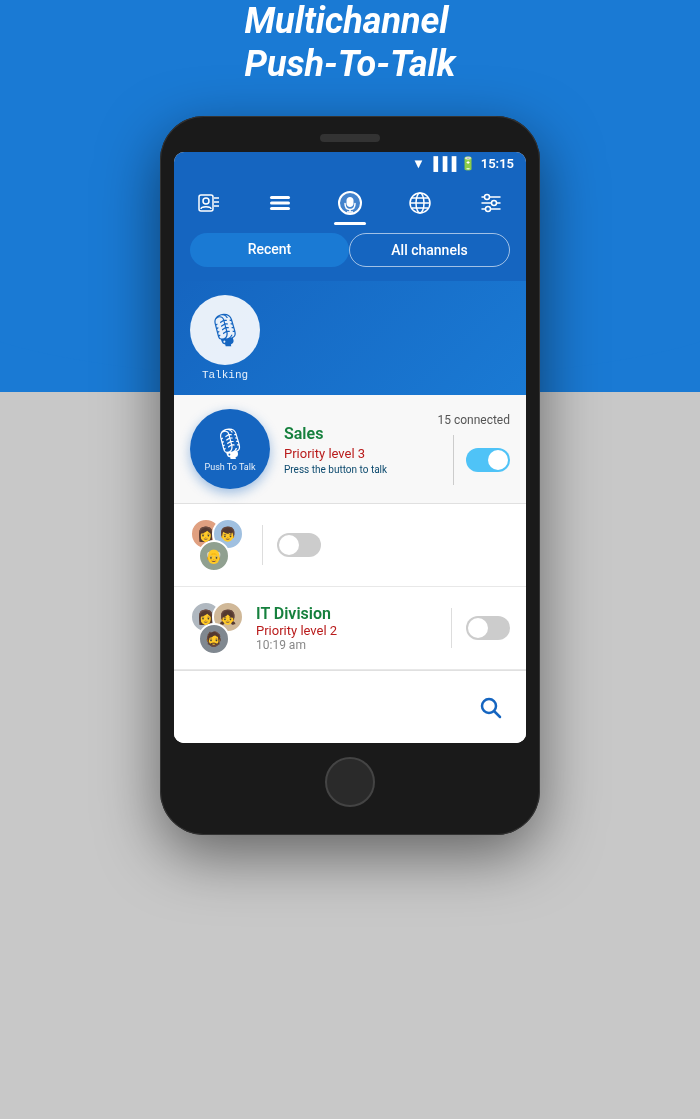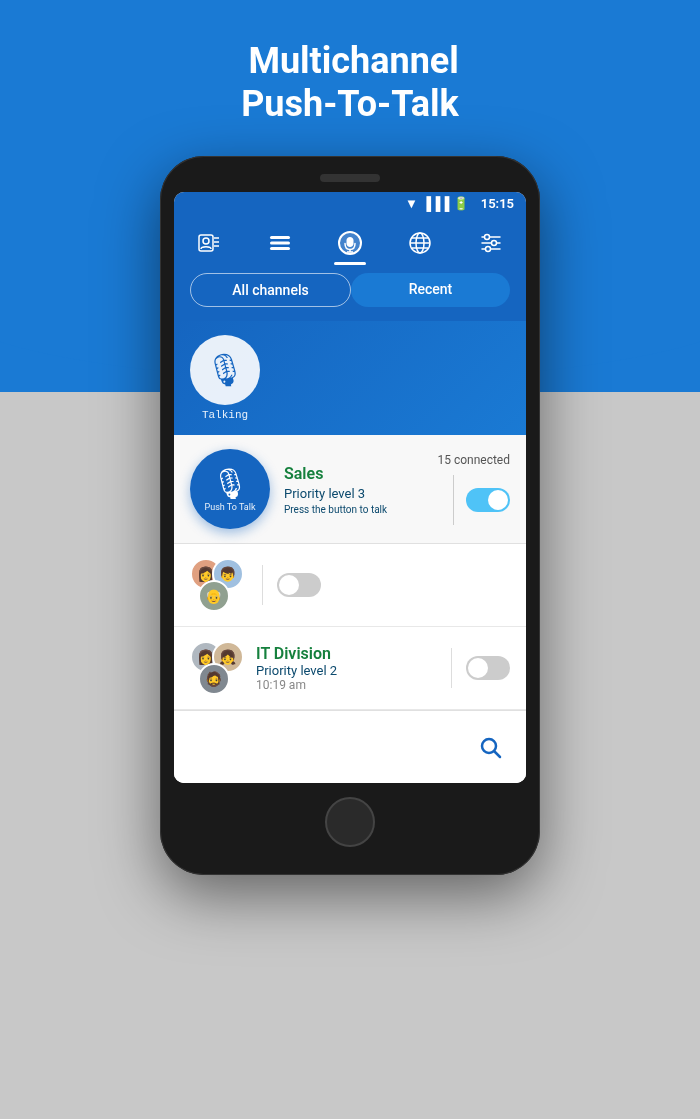--- a/index.html
+++ b/index.html
@@ -25,25 +25,25 @@
       height: 160px;
       background: #1a7ad4;
       border-radius: 0 0 50% 50%;
       z-index: 0;
     }
 
     .page-title {
       color: #fff;
       font-size: 36px;
       font-weight: 700;
-      text-align: right;
-      margin-top: 40px;
+      text-align: left;
       line-height: 1.2;
       z-index: 10;
       position: relative;
+      font-style: italic;
     }
 
     .phone-wrapper {
       position: relative;
       z-index: 10;
       margin-top: 30px;
     }
 
     .phone-outer {
       width: 380px;
@@ -81,21 +81,20 @@
     }
     .status-icons {
       display: flex;
       align-items: center;
       gap: 4px;
     }
     .status-time {
       color: #fff;
       font-size: 13px;
       font-weight: 600;
-      margin-left: 7px;
     }
     .signal-icon {
       color: #fff;
       font-size: 13px;
     }
 
     
     .nav-bar {
       background: #1565c0;
       display: flex;
@@ -292,21 +291,21 @@
       display: flex;
       flex-direction: column;
       gap: 3px;
     }
     .channel-name {
       color: #15803d;
       font-size: 16px;
       font-weight: 600;
     }
     .channel-priority {
-      color: #0c4a6e;
+      color: #b91c1c;
       font-size: 13px;
     }
     .channel-action {
       color: #0c4a6e;
       font-size: 10px;
     }
 
     
     .channel-item {
       background: #fff;
@@ -460,22 +459,22 @@
               <line x1="3" y1="18" x2="21" y2="18" stroke="white" stroke-width="1.5" stroke-linecap="round"></line>
               <circle cx="8" cy="6" r="2.5" fill="#1565c0" stroke="white" stroke-width="1.5"></circle>
               <circle cx="15" cy="12" r="2.5" fill="#1565c0" stroke="white" stroke-width="1.5"></circle>
               <circle cx="9" cy="18" r="2.5" fill="#1565c0" stroke="white" stroke-width="1.5"></circle>
             </svg>
           </div>
         </div>
       </div>
 
       <div class="channel-filter">
+        <div class="filter-btn active">Recent</div>
         <div class="filter-btn inactive">All channels</div>
-        <div class="filter-btn active">Recent</div>
       </div>
 
       <div class="channel-list">
 
         <div class="channel-active">
           <div class="channel-active-left">
             <div class="mic-circle-active">
               <span class="mic-icon-active">🎙</span>
             </div>
             <span class="talking-label">Talking</span>

